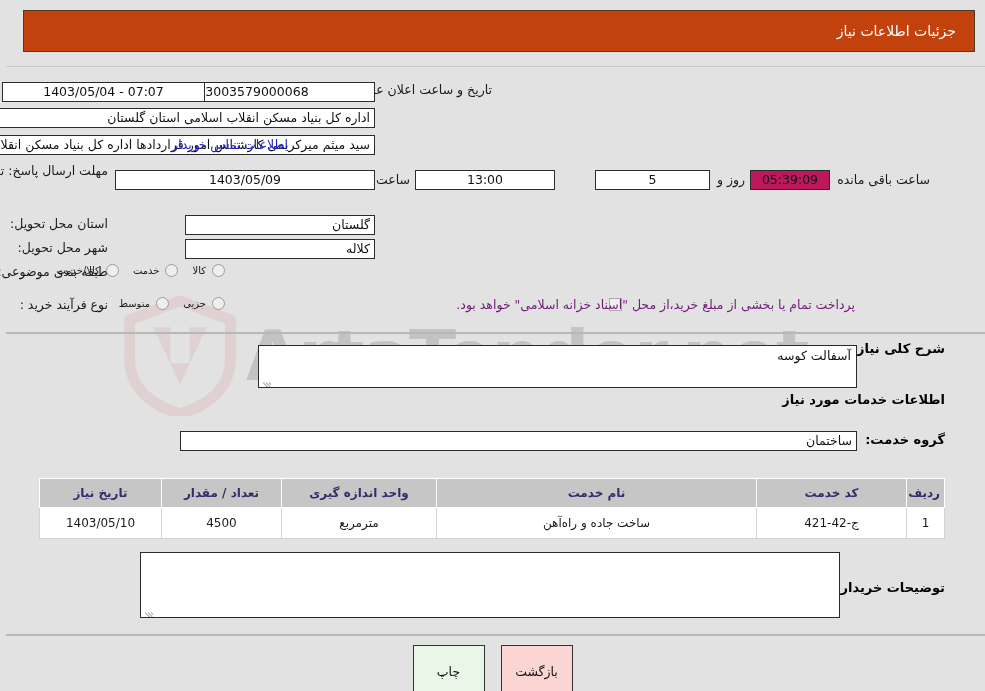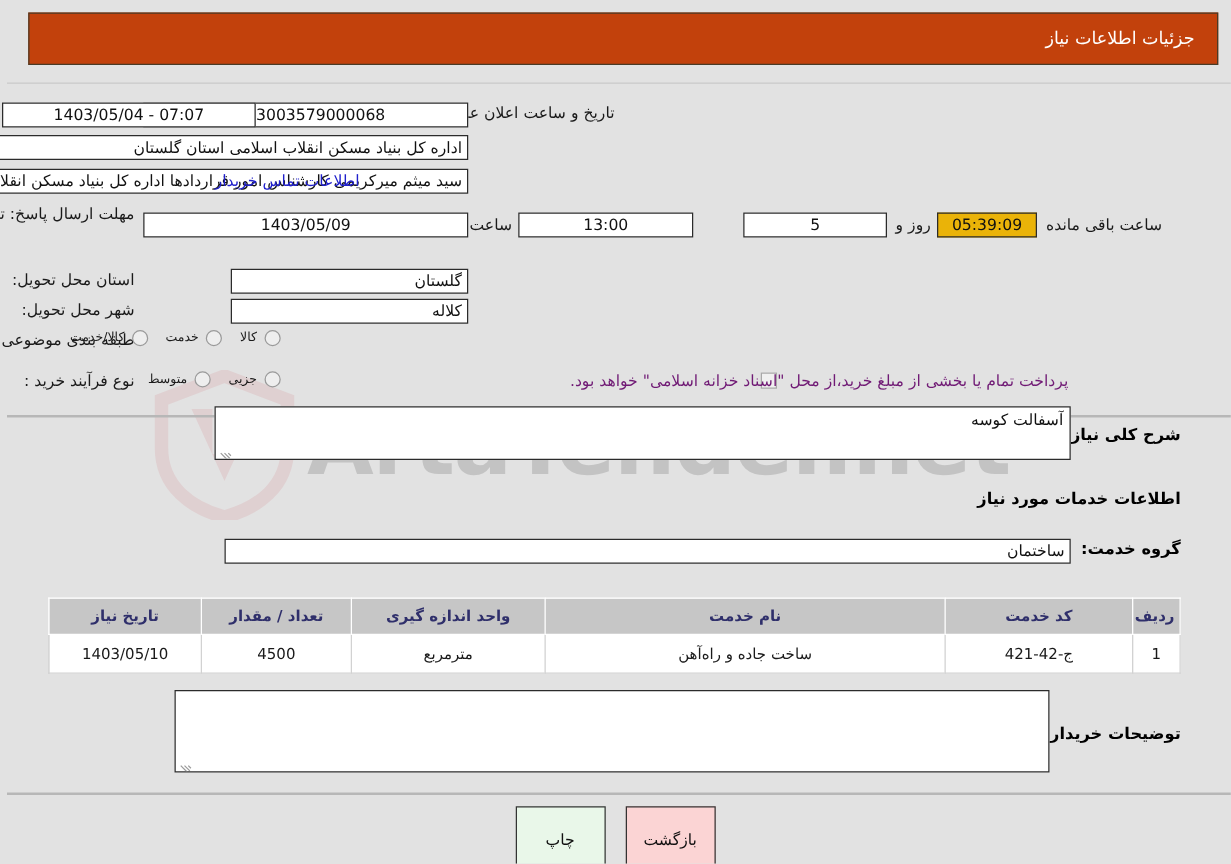--- a/index.html
+++ b/index.html
@@ -118,21 +118,21 @@
     line-height: 18px;
     font-size: 12.5px;
     color: #111;
     padding: 0 4px;
     text-align: center;
     overflow: hidden;
     white-space: nowrap;
     font-family: "DejaVu Sans", "Liberation Sans", sans-serif;
   }
   .fld.rt { text-align: right; }
-  .fld.countdown { background: #eab308; }
+  .fld.countdown { background: #be185d; }
 
   .link {
     color: #2020cc;
     font-size: 12.5px;
     text-decoration: none;
     cursor: pointer;
   }
 
   
   .radio {
@@ -347,21 +347,21 @@
     <span class="radio-lbl">جزیی</span>
     <span class="radio"></span>
     <span class="radio-lbl">متوسط</span>
   </div>
   <span class="checkbox" style="position:absolute; right:363px; top:298px; z-index:11;"></span>
   <span class="note-text" style="position:absolute; right:130px; top:297px; z-index:11;">پرداخت تمام یا بخشی از مبلغ خرید،از محل "اسناد خزانه اسلامی" خواهد بود.</span>
 
   <div class="panel panel-mid"></div>
 
   <span class="lbl-b" style="position:absolute; right:40px; top:341px; z-index:11;">شرح کلی نیاز:</span>
-  <div class="ta" style="position:absolute; right:128px; top:325px; width:685px; height:43px; z-index:11;">
+  <div class="ta" style="position:absolute; right:128px; top:345px; width:599px; height:43px; z-index:11;">
     <span>آسفالت کوسه</span>
     <span class="grip">
         <i></i>
         <i></i>
         <i></i>
       </span>
   </div>
 
   <span class="sec-head" style="right:40px; top:392px; z-index:11;">اطلاعات خدمات مورد نیاز</span>
 

